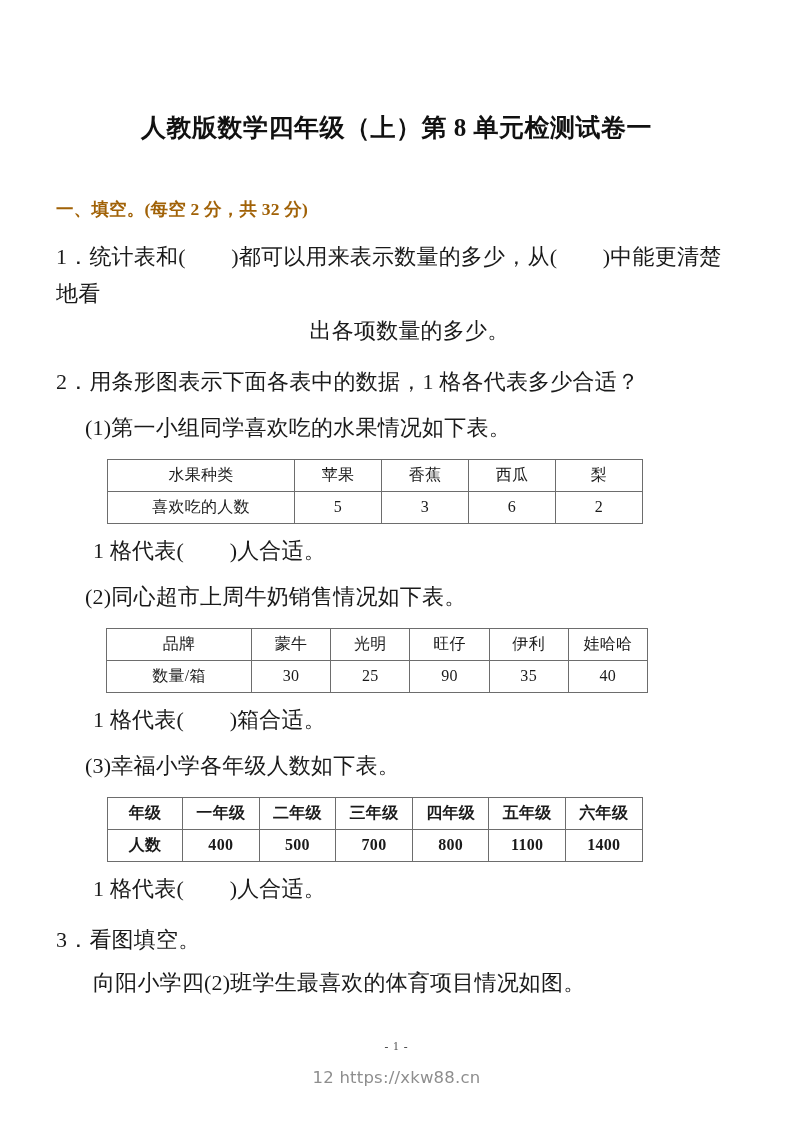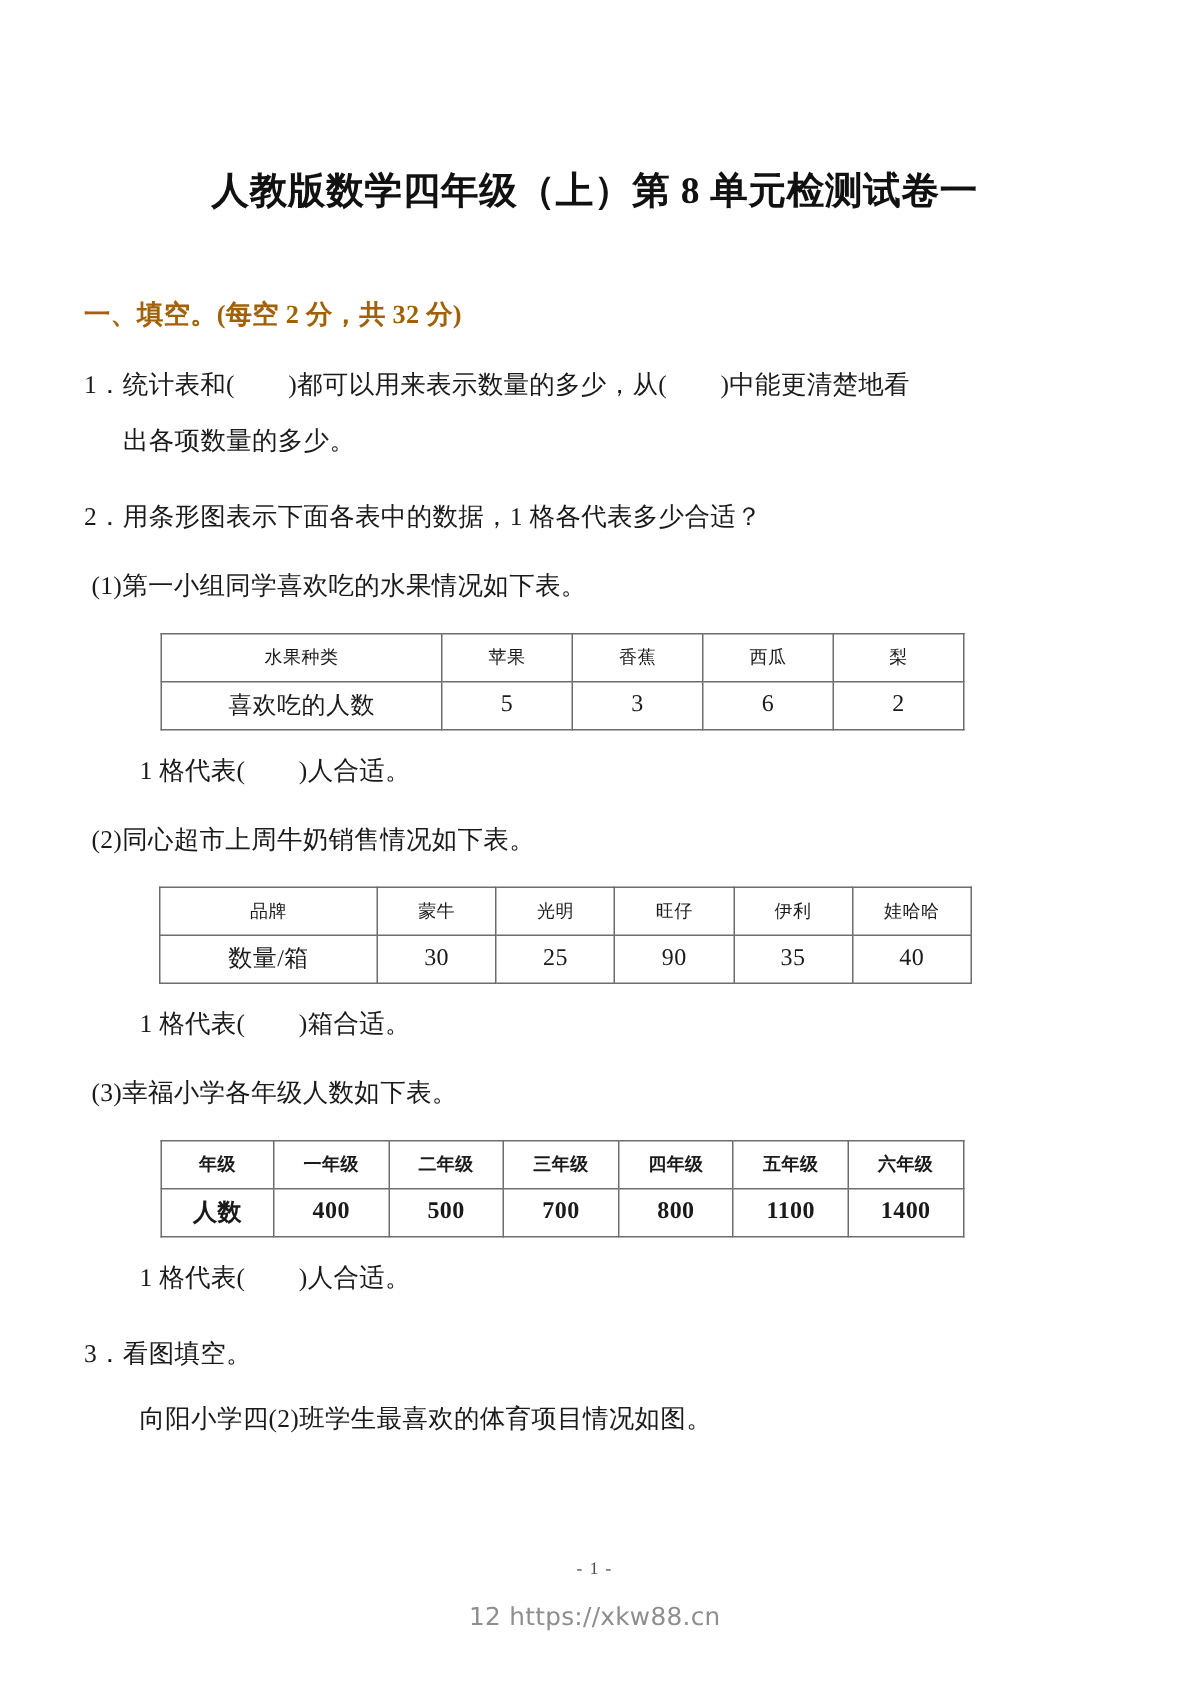--- a/index.html
+++ b/index.html
@@ -42,42 +42,43 @@
     margin: 0;
     padding-top: 52px;
     font-size: 17.5px;
     font-weight: bold;
     letter-spacing: 0.2px;
     color: #a16207;
   }
 
   
   .question {
-    font-size: 17px;
+    font-size: 22px;
     line-height: 37px;
     letter-spacing: 0.2px;
     color: #1a1a1a;
   }
   .q-first-line {
     text-indent: 0;
   }
   .q-num {
     display: inline-block;
   }
   .q-cont {
     padding-left: 26px;
+    text-align: center;
   }
   .blank-paren {
     display: inline-block;
     white-space: pre;
   }
 
   .q1 { margin-top: 17px; }
   .q2 { margin-top: 14px; }
-  .sub-item { margin-top: 9px; padding-left: 5px; }
+  .sub-item { margin-top: 9px; padding-left: 5px; margin-left: 24px; }
   .grid-line { margin-top: 8px; padding-left: 37px; }
   .q3 { margin-top: 14px; }
   .q3-desc { margin-top: 6px; padding-left: 37px; }
 
   
   .tbl-wrap { margin-top: 13px; }
   table.data-table {
     border-collapse: collapse;
     table-layout: fixed;
     font-size: 16px;
@@ -86,21 +87,21 @@
   }
   table.data-table td {
     border: 1px solid #6d6d6d;
     text-align: center;
     vertical-align: middle;
     height: 31px;
     padding: 0 4px;
     letter-spacing: 0.3px;
     white-space: nowrap;
   }
-  table.data-table tr.row-head td { font-size: 12px; }
+  table.data-table tr.row-head td { font-size: 16px; }
   table.data-table tr.row-val td { font-size: 16px; }
 
   
   #table-fruit { width: 535px; margin-left: 51px; }
   #table-fruit col.c-label { width: 187px; }
   #table-fruit col.c-data  { width: 87px; }
 
   
   #table-milk { width: 541px; margin-left: 50px; }
   #table-milk col.c-label { width: 145px; }

